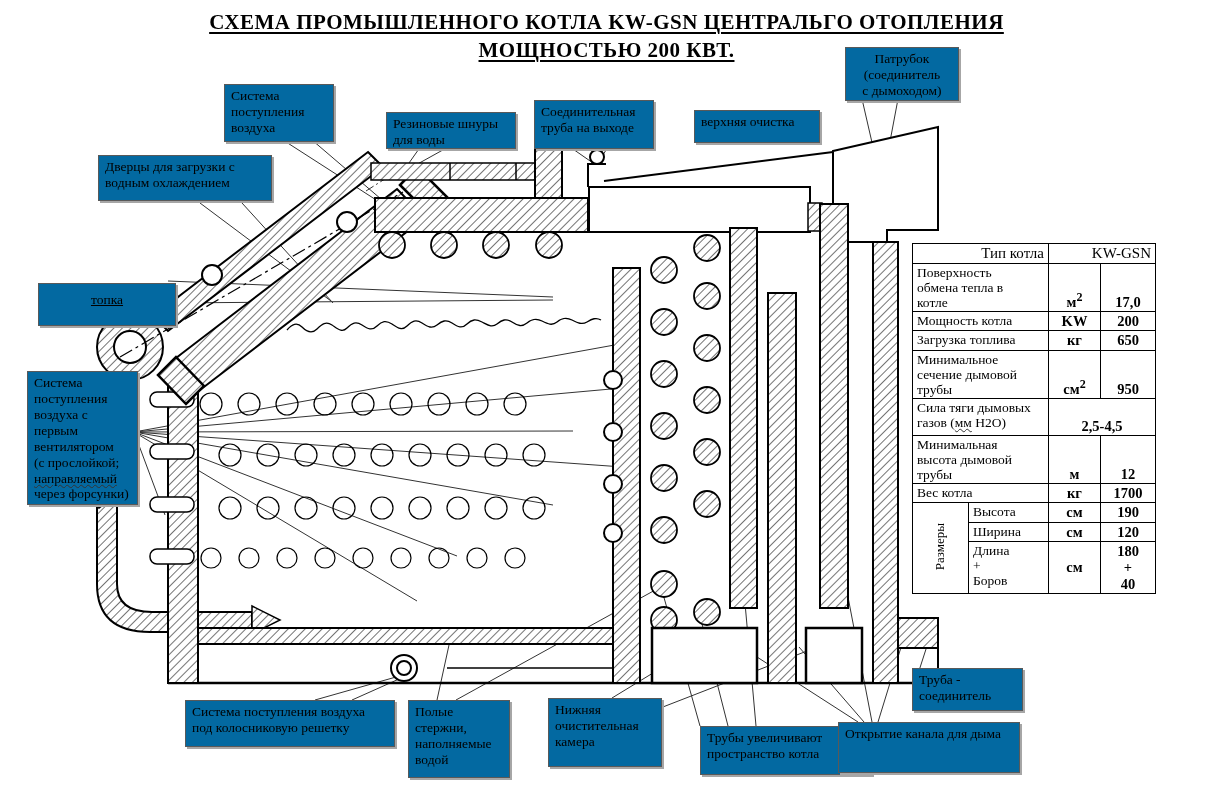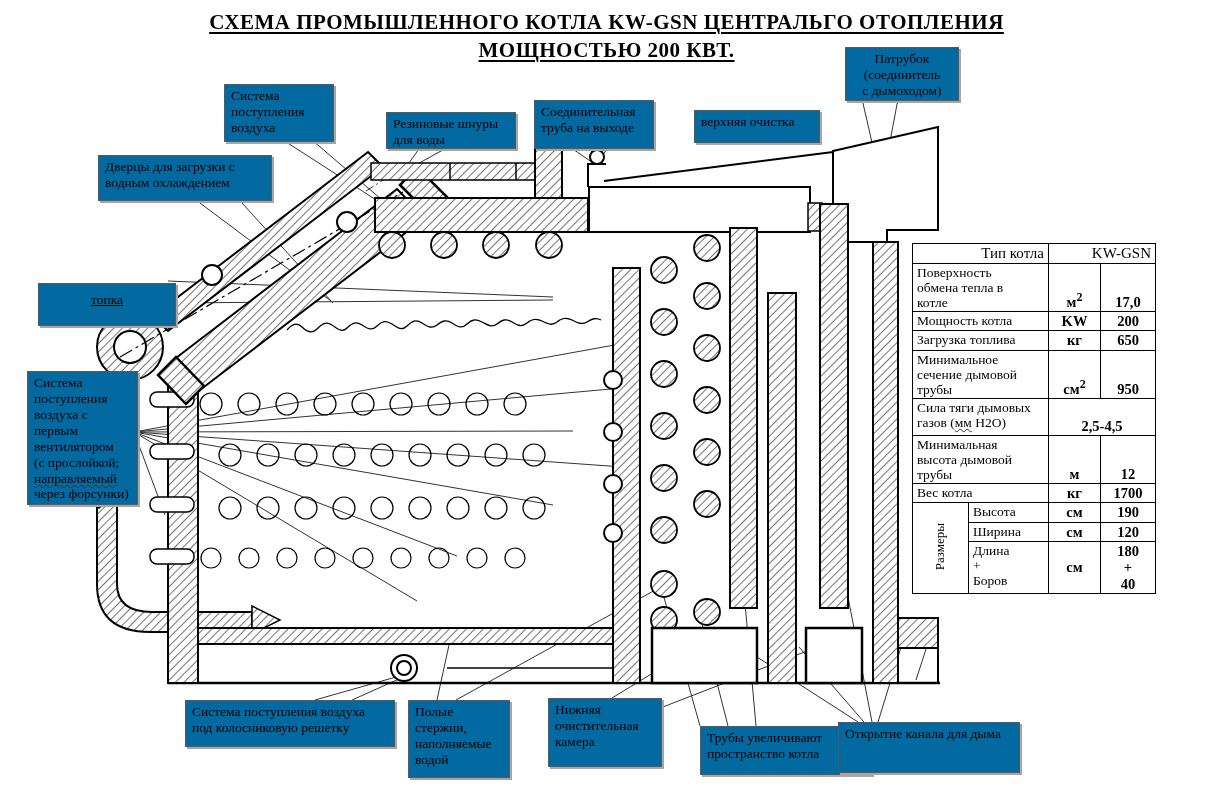--- a/index.html
+++ b/index.html
@@ -248,20 +248,22 @@
   <div class="co c9">Полые
 стержни,
 наполняемые
 водой</div>
   <div class="co c10">Нижняя
 очистительная
 камера</div>
   <div class="co c11">Трубы  увеличивают
 пространство котла</div>
   <div class="co c12">Открытие канала для дыма</div>
+  <div class="co c13">Труба -
+соединитель</div>
 
   <table class="spec">
     <colgroup>
         <col style="width:56px">
         <col style="width:80px">
         <col style="width:52px">
         <col style="width:55px">
       </colgroup>
     <tbody>
         <tr>

